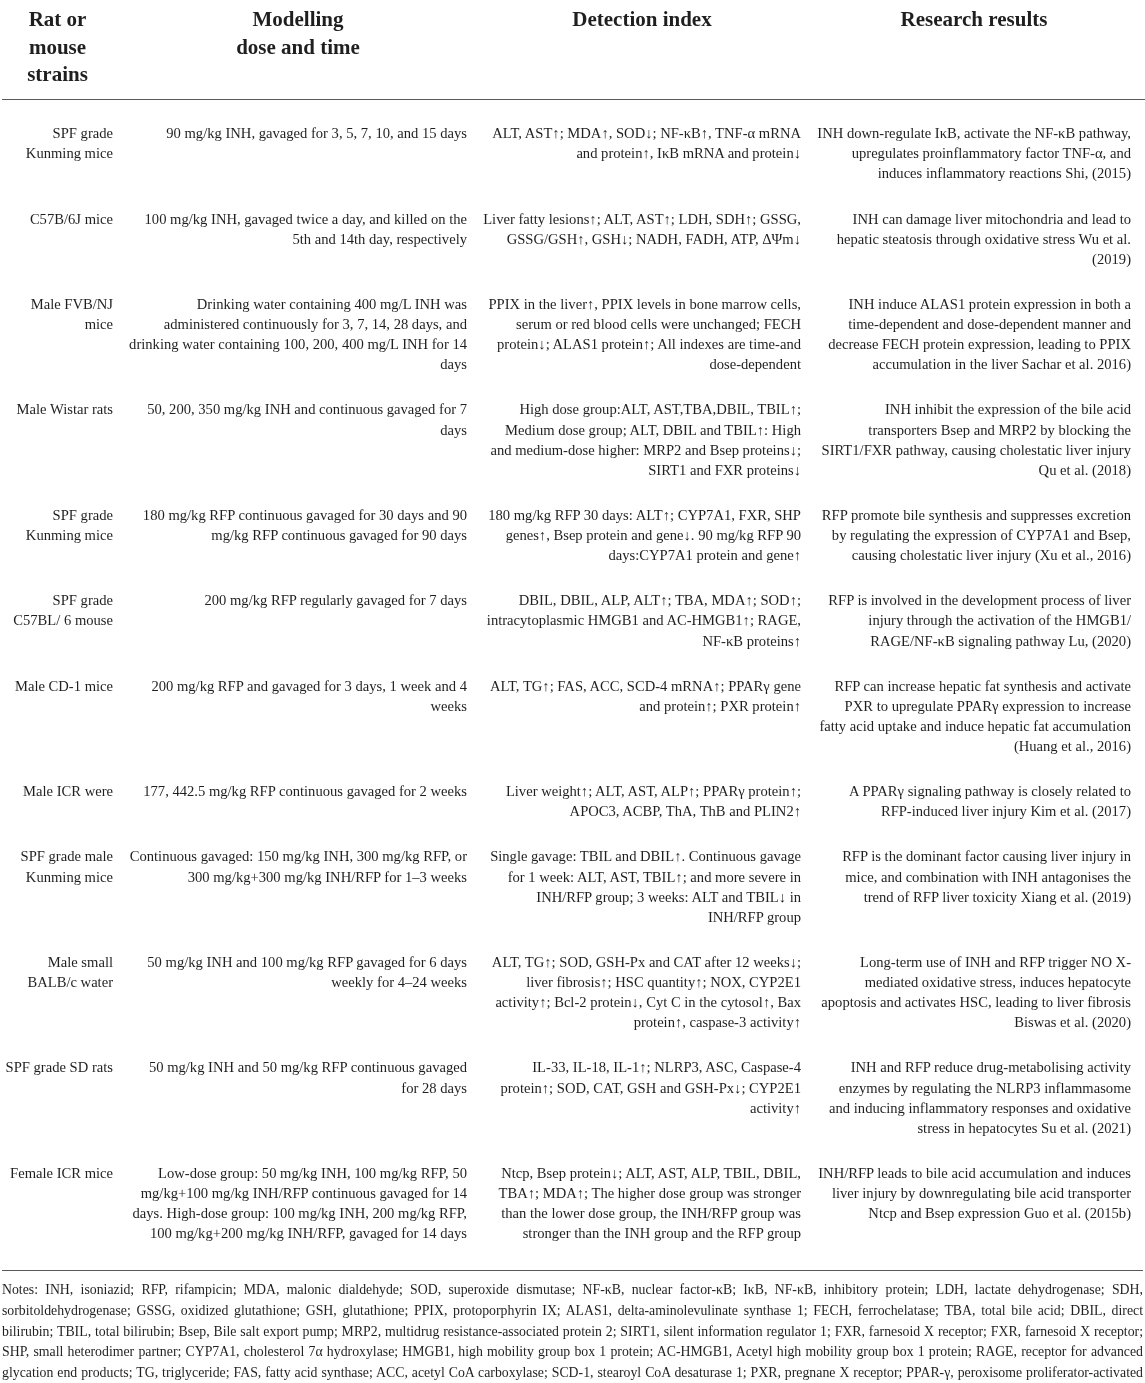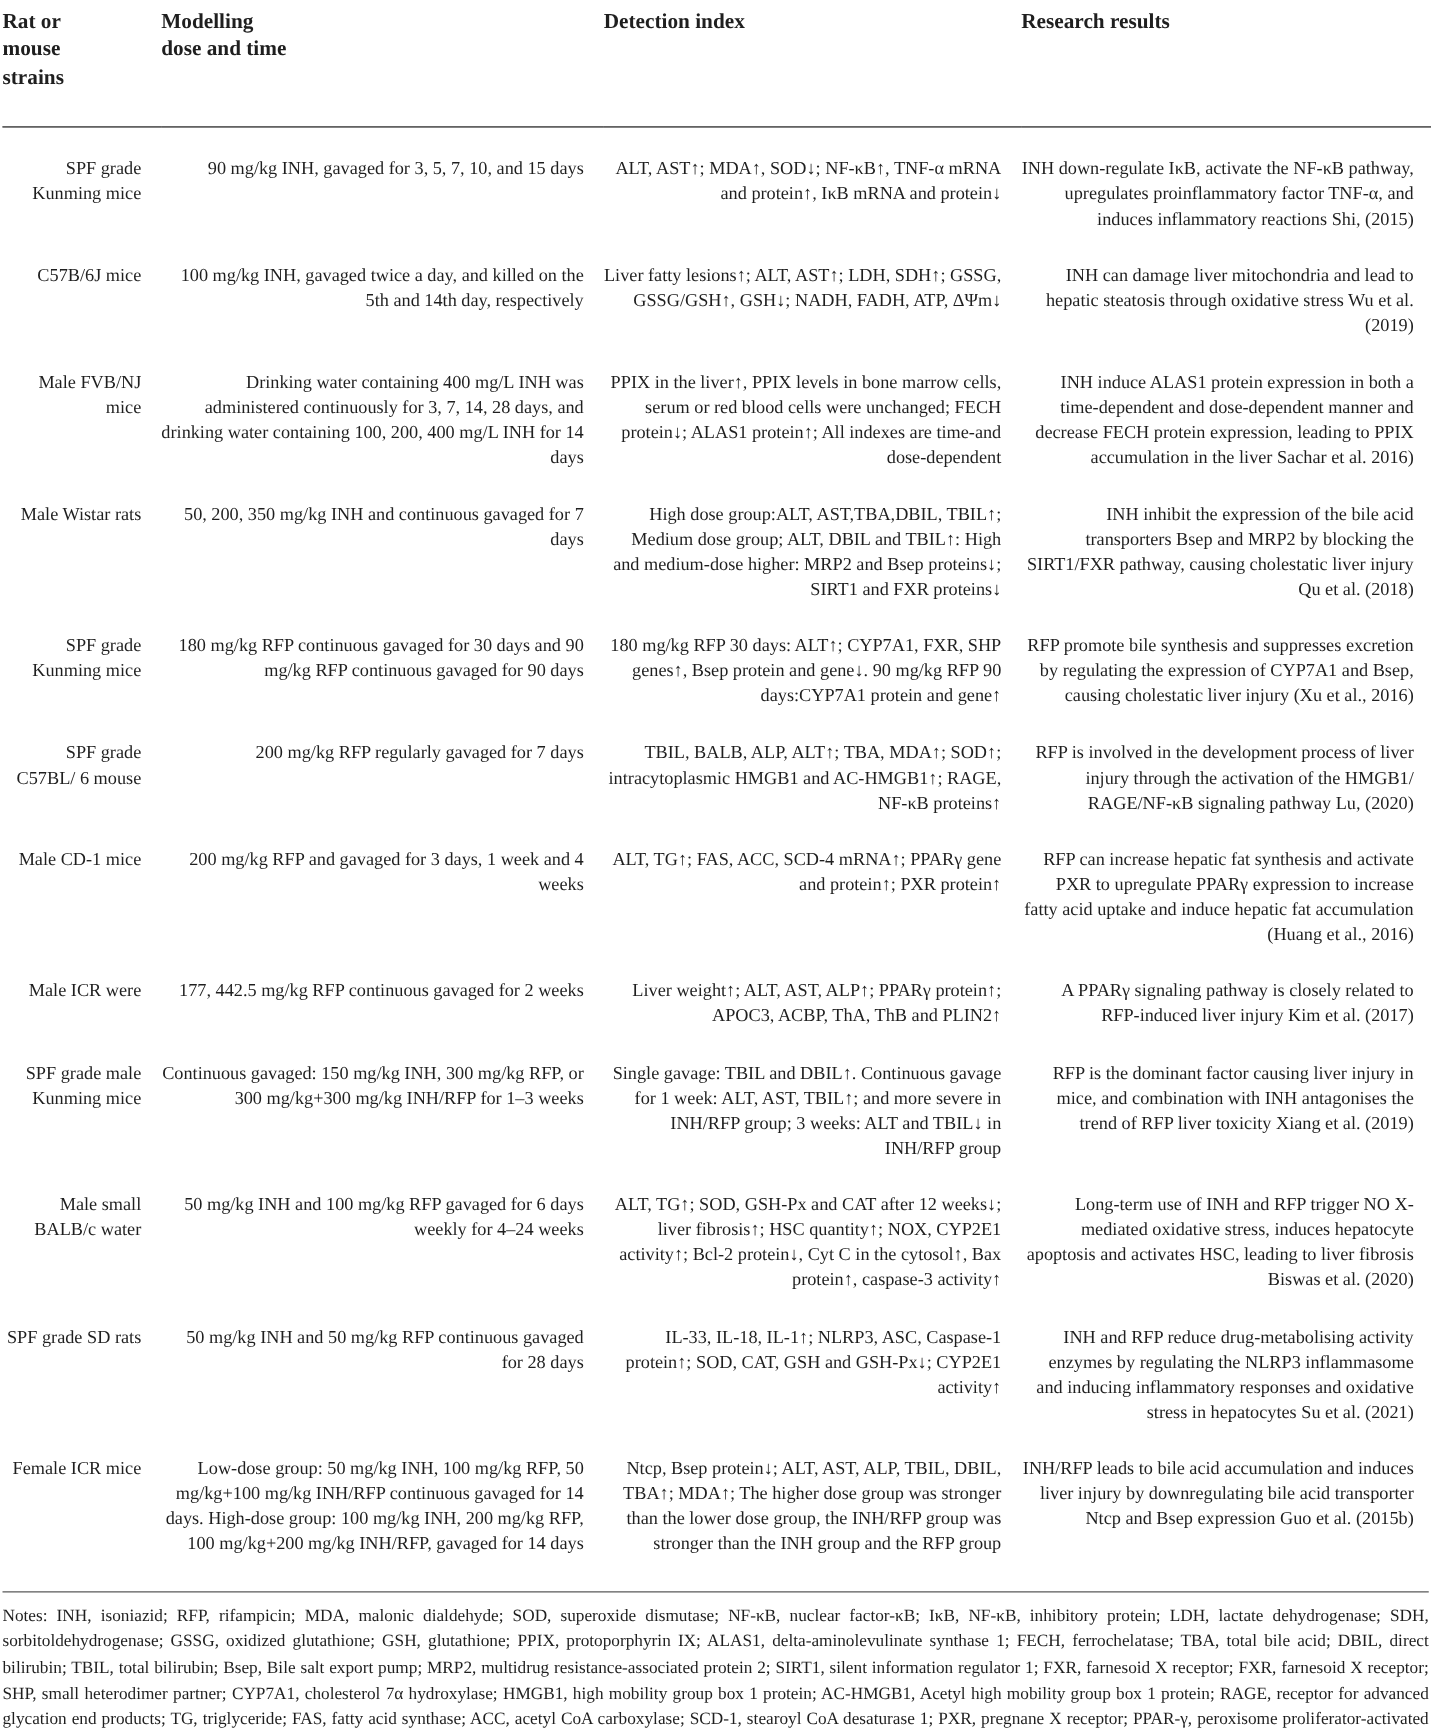--- a/index.html
+++ b/index.html
@@ -14,27 +14,27 @@
     box-sizing: border-box;
     padding: 4px 2px 6px 2px;
     background: #ffffff;
   }
   table.review-table {
     width: 100%;
     border-collapse: collapse;
     table-layout: fixed;
   }
   table.review-table th {
-    text-align: left;
+    text-align: center;
     vertical-align: top;
     font-weight: bold;
-    font-size: 17px;
+    font-size: 21px;
     line-height: 1.32;
     white-space: pre-line;
-    padding: 2px 16px 28px 0;
+    padding: 2px 16px 10px 0;
     border-bottom: 1.5px solid #5a5a5a;
   }
   table.review-table td {
     text-align: right;
     vertical-align: top;
     font-size: 14.6px;
     line-height: 1.38;
     padding: 0 16px 25px 0;
   }
   tbody tr:first-child td { padding-top: 23px; }
@@ -104,21 +104,21 @@
         <tr>
           <td class="cell-strain">SPF grade Kunming mice</td>
           <td class="cell-dose">180 mg/kg RFP continuous gavaged for 30 days and 90 mg/kg RFP continuous gavaged for 90 days</td>
           <td class="cell-detection">180 mg/kg RFP 30 days: ALT↑; CYP7A1, FXR, SHP genes↑, Bsep protein and gene↓. 90 mg/kg RFP 90 days:CYP7A1 protein and gene↑</td>
           <td class="cell-results">RFP promote bile synthesis and suppresses excretion by regulating the expression of CYP7A1 and Bsep, causing cholestatic liver injury (Xu et al., 2016)</td>
         </tr>
 
         <tr>
           <td class="cell-strain">SPF grade C57BL/ 6 mouse</td>
           <td class="cell-dose">200 mg/kg RFP regularly gavaged for 7 days</td>
-          <td class="cell-detection">TBIL, BALB, ALP, ALT↑; TBA, MDA↑; SOD↑; intracytoplasmic HMGB1 and AC-HMGB1↑; RAGE, NF-κB proteins↑</td>
+          <td class="cell-detection">DBIL, DBIL, ALP, ALT↑; TBA, MDA↑; SOD↑; intracytoplasmic HMGB1 and AC-HMGB1↑; RAGE, NF-κB proteins↑</td>
           <td class="cell-results">RFP is involved in the development process of liver injury through the activation of the HMGB1/ RAGE/NF-κB signaling pathway Lu, (2020)</td>
         </tr>
 
         <tr>
           <td class="cell-strain">Male CD-1 mice</td>
           <td class="cell-dose">200 mg/kg RFP and gavaged for 3 days, 1 week and 4 weeks</td>
           <td class="cell-detection">ALT, TG↑; FAS, ACC, SCD-4 mRNA↑; PPARγ gene and protein↑; PXR protein↑</td>
           <td class="cell-results">RFP can increase hepatic fat synthesis and activate PXR to upregulate PPARγ expression to increase fatty acid uptake and induce hepatic fat accumulation (Huang et al., 2016)</td>
         </tr>
 
@@ -139,21 +139,21 @@
         <tr>
           <td class="cell-strain">Male small BALB/c water</td>
           <td class="cell-dose">50 mg/kg INH and 100 mg/kg RFP gavaged for 6 days weekly for 4–24 weeks</td>
           <td class="cell-detection">ALT, TG↑; SOD, GSH-Px and CAT after 12 weeks↓; liver fibrosis↑; HSC quantity↑; NOX, CYP2E1 activity↑; Bcl-2 protein↓, Cyt C in the cytosol↑, Bax protein↑, caspase-3 activity↑</td>
           <td class="cell-results">Long-term use of INH and RFP trigger NO X-mediated oxidative stress, induces hepatocyte apoptosis and activates HSC, leading to liver fibrosis Biswas et al. (2020)</td>
         </tr>
 
         <tr>
           <td class="cell-strain">SPF grade SD rats</td>
           <td class="cell-dose">50 mg/kg INH and 50 mg/kg RFP continuous gavaged for 28 days</td>
-          <td class="cell-detection">IL-33, IL-18, IL-1↑; NLRP3, ASC, Caspase-1 protein↑; SOD, CAT, GSH and GSH-Px↓; CYP2E1 activity↑</td>
+          <td class="cell-detection">IL-33, IL-18, IL-1↑; NLRP3, ASC, Caspase-4 protein↑; SOD, CAT, GSH and GSH-Px↓; CYP2E1 activity↑</td>
           <td class="cell-results">INH and RFP reduce drug-metabolising activity enzymes by regulating the NLRP3 inflammasome and inducing inflammatory responses and oxidative stress in hepatocytes Su et al. (2021)</td>
         </tr>
 
         <tr>
           <td class="cell-strain">Female ICR mice</td>
           <td class="cell-dose">Low-dose group: 50 mg/kg INH, 100 mg/kg RFP, 50 mg/kg+100 mg/kg INH/RFP continuous gavaged for 14 days. High-dose group: 100 mg/kg INH, 200 mg/kg RFP, 100 mg/kg+200 mg/kg INH/RFP, gavaged for 14 days</td>
           <td class="cell-detection">Ntcp, Bsep protein↓; ALT, AST, ALP, TBIL, DBIL, TBA↑; MDA↑; The higher dose group was stronger than the lower dose group, the INH/RFP group was stronger than the INH group and the RFP group</td>
           <td class="cell-results">INH/RFP leads to bile acid accumulation and induces liver injury by downregulating bile acid transporter Ntcp and Bsep expression Guo et al. (2015b)</td>
         </tr>
 

